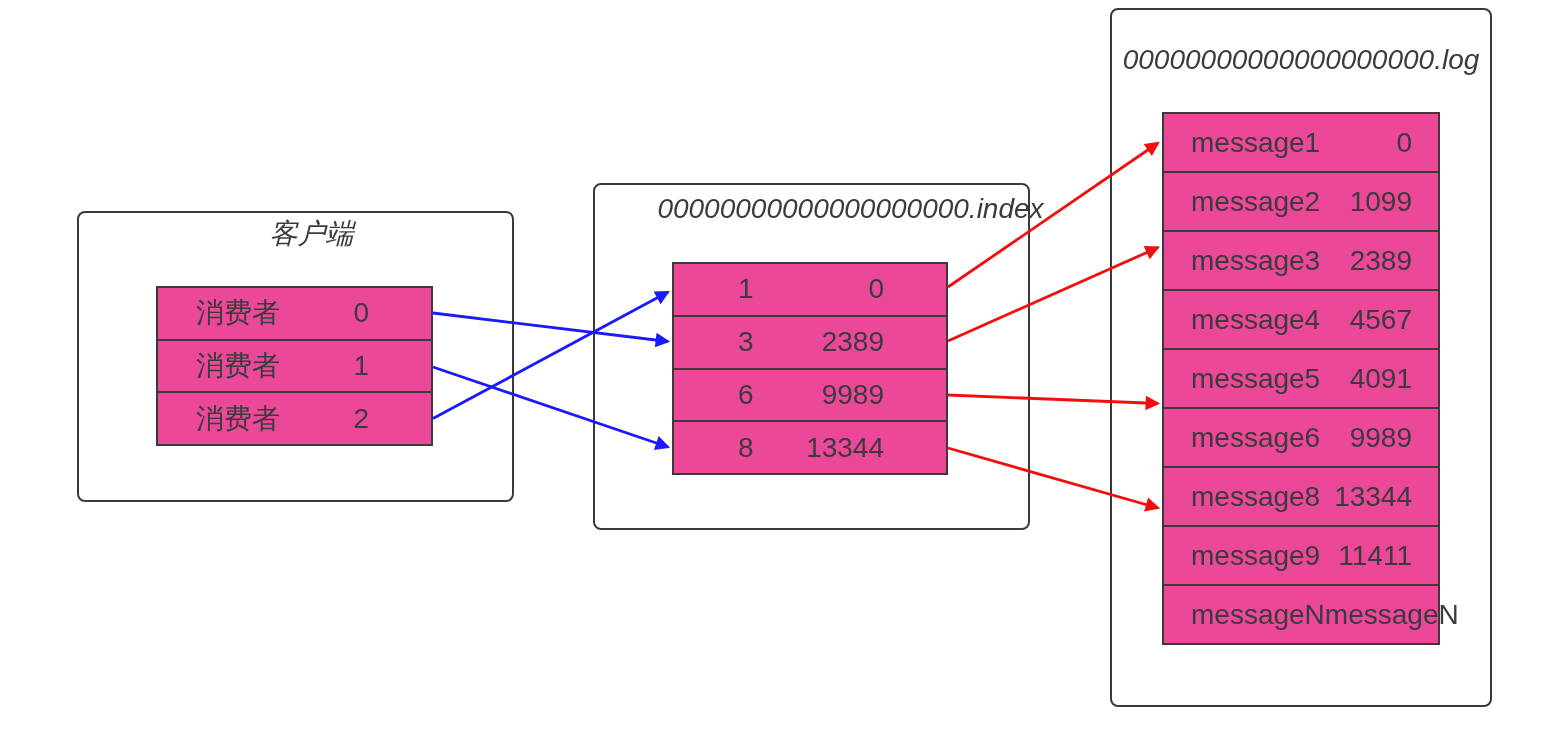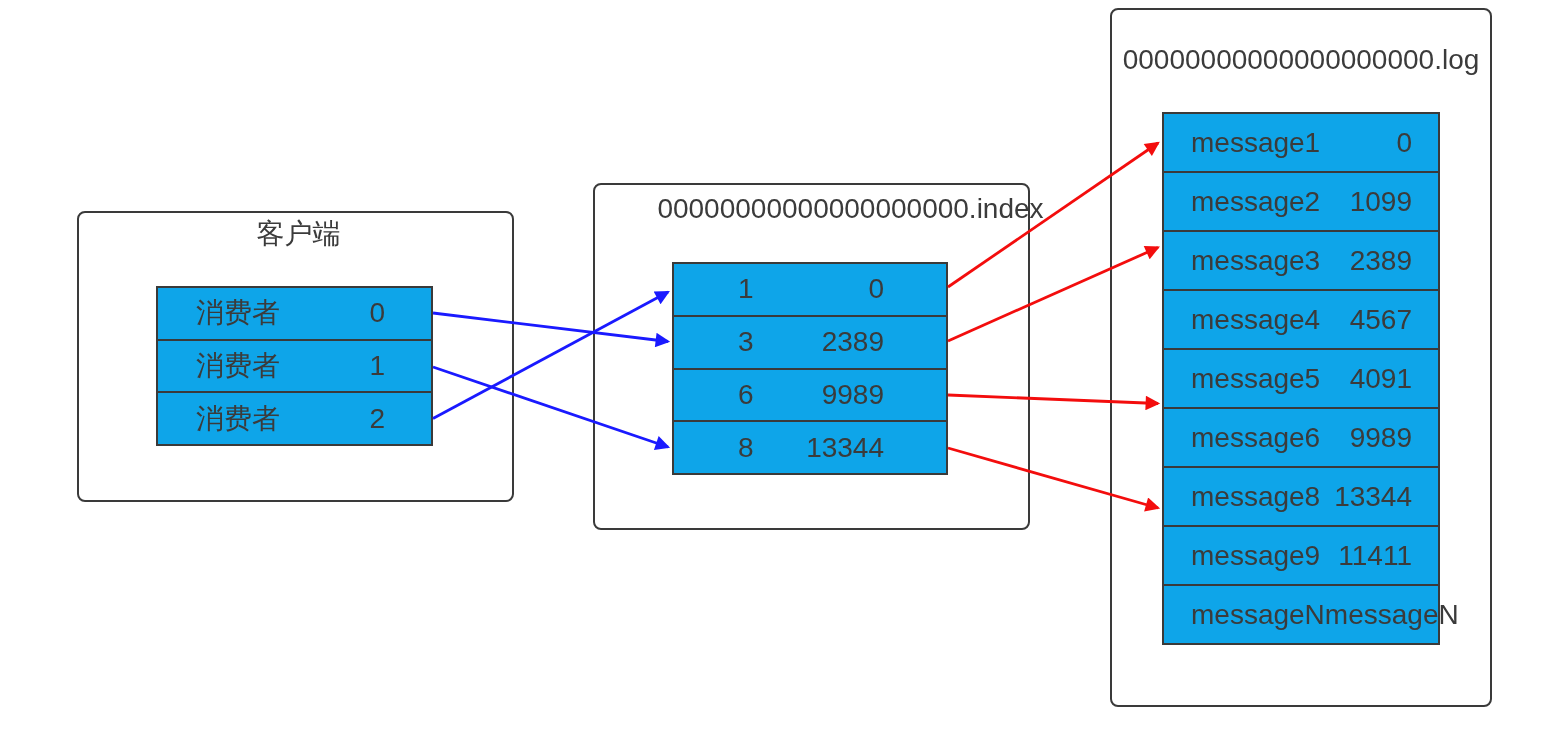--- a/index.html
+++ b/index.html
@@ -23,62 +23,63 @@
     background: #ffffff;
     box-sizing: border-box;
   }
   .box-title {
     position: absolute;
     text-align: center;
     font-size: 28px;
     line-height: 30px;
     color: #3b3b3b;
     white-space: nowrap;
+    font-style: italic;
   }
   .inner-table {
     position: absolute;
     border: 2.5px solid #3a3a3a;
-    background: #0ea5e9;
+    background: #ec4899;
     box-sizing: border-box;
     display: flex;
     flex-direction: column;
   }
   .t-row {
     flex: 1;
     display: flex;
     align-items: center;
     justify-content: space-between;
     border-bottom: 2.5px solid #3a3a3a;
     font-size: 28px;
     box-sizing: border-box;
     white-space: nowrap;
   }
   .t-row:last-child { border-bottom: none; }
 
-  .consumer-table .t-row { padding: 0 46px 0 38px; text-align: center; }
+  .consumer-table .t-row { padding: 0 62px 0 38px; text-align: center; }
   .index-table .t-row    { padding: 0 62px 0 64px; }
   .log-table .t-row      { padding: 0 26px 0 27px; }
 
   #arrows {
     position: absolute;
     left: 0; top: 0;
     width: 1551px;
     height: 736px;
     pointer-events: none;
   }
   .arrow-blue { stroke: #1a1aff; stroke-width: 2.8px; }
   .arrow-red  { stroke: #f30d0d; stroke-width: 2.8px; }
 </style>
 </head>
 <body>
 
 <div id="stage">
 
   <div class="outer-box" style="left:77px; top:211px; width:437px; height:291px;"></div>
-  <div class="box-title" style="left:80px; top:219px; width:437px;">客户端</div>
+  <div class="box-title" style="left:93px; top:219px; width:437px;">客户端</div>
 
   <div class="inner-table consumer-table" style="left:156px; top:286px; width:277px; height:160px;">
     <div class="t-row">
       <span>消费者</span>
       <span>0</span>
     </div>
     <div class="t-row">
       <span>消费者</span>
       <span>1</span>
     </div>

